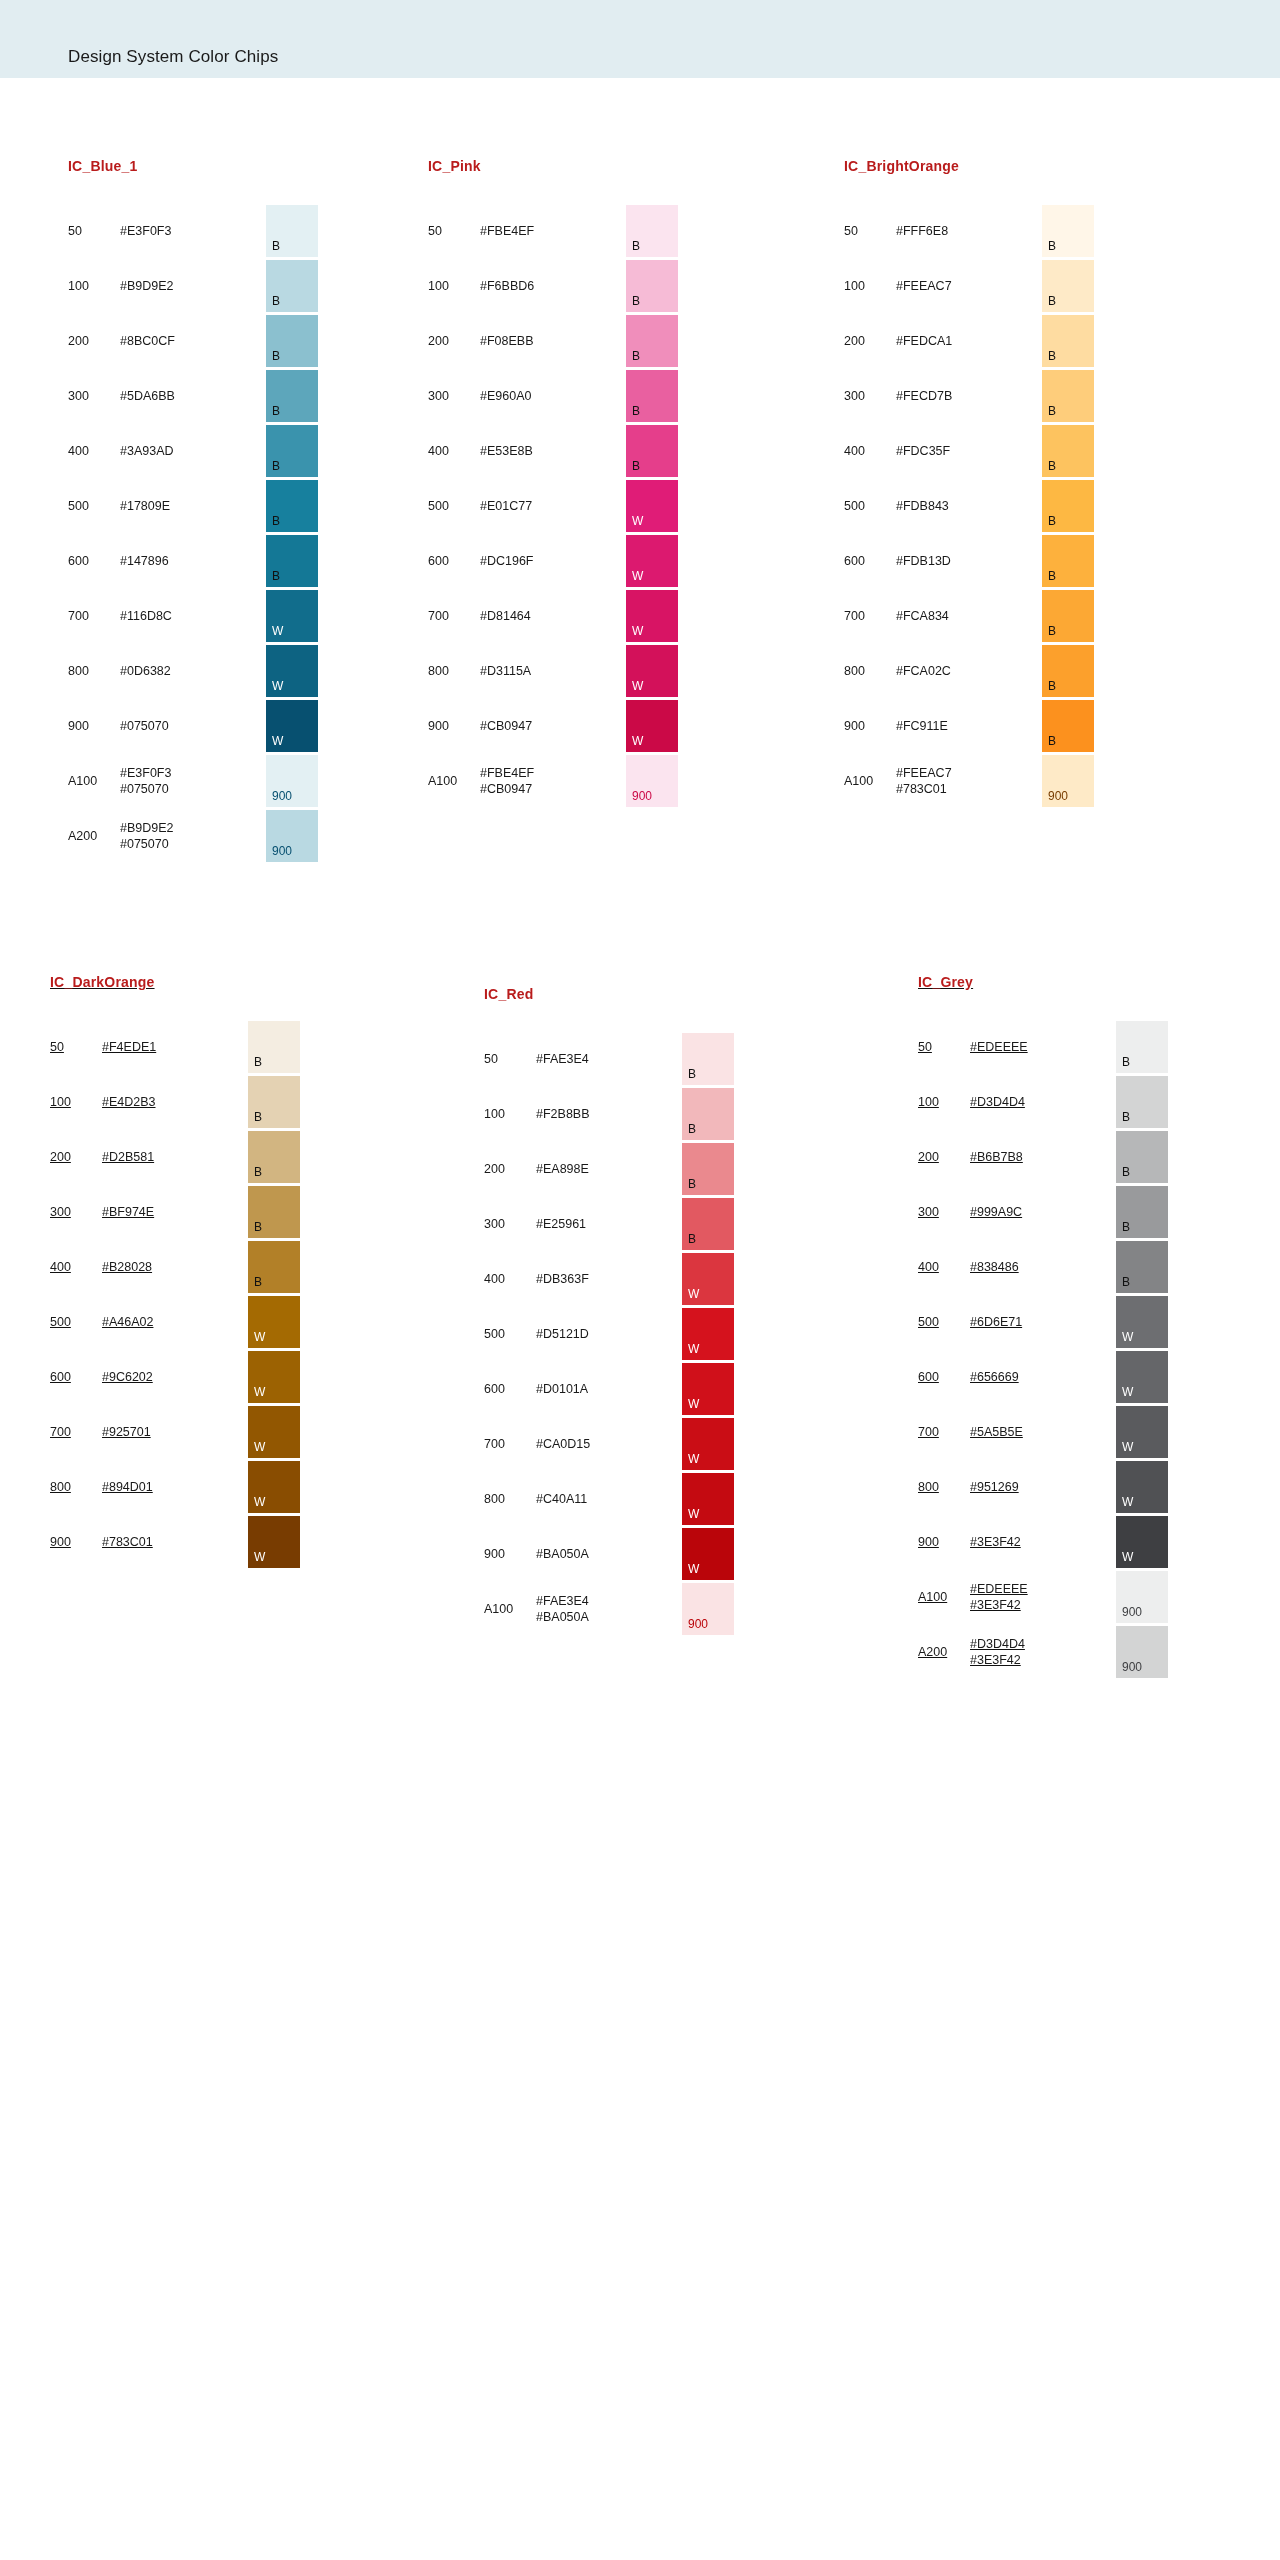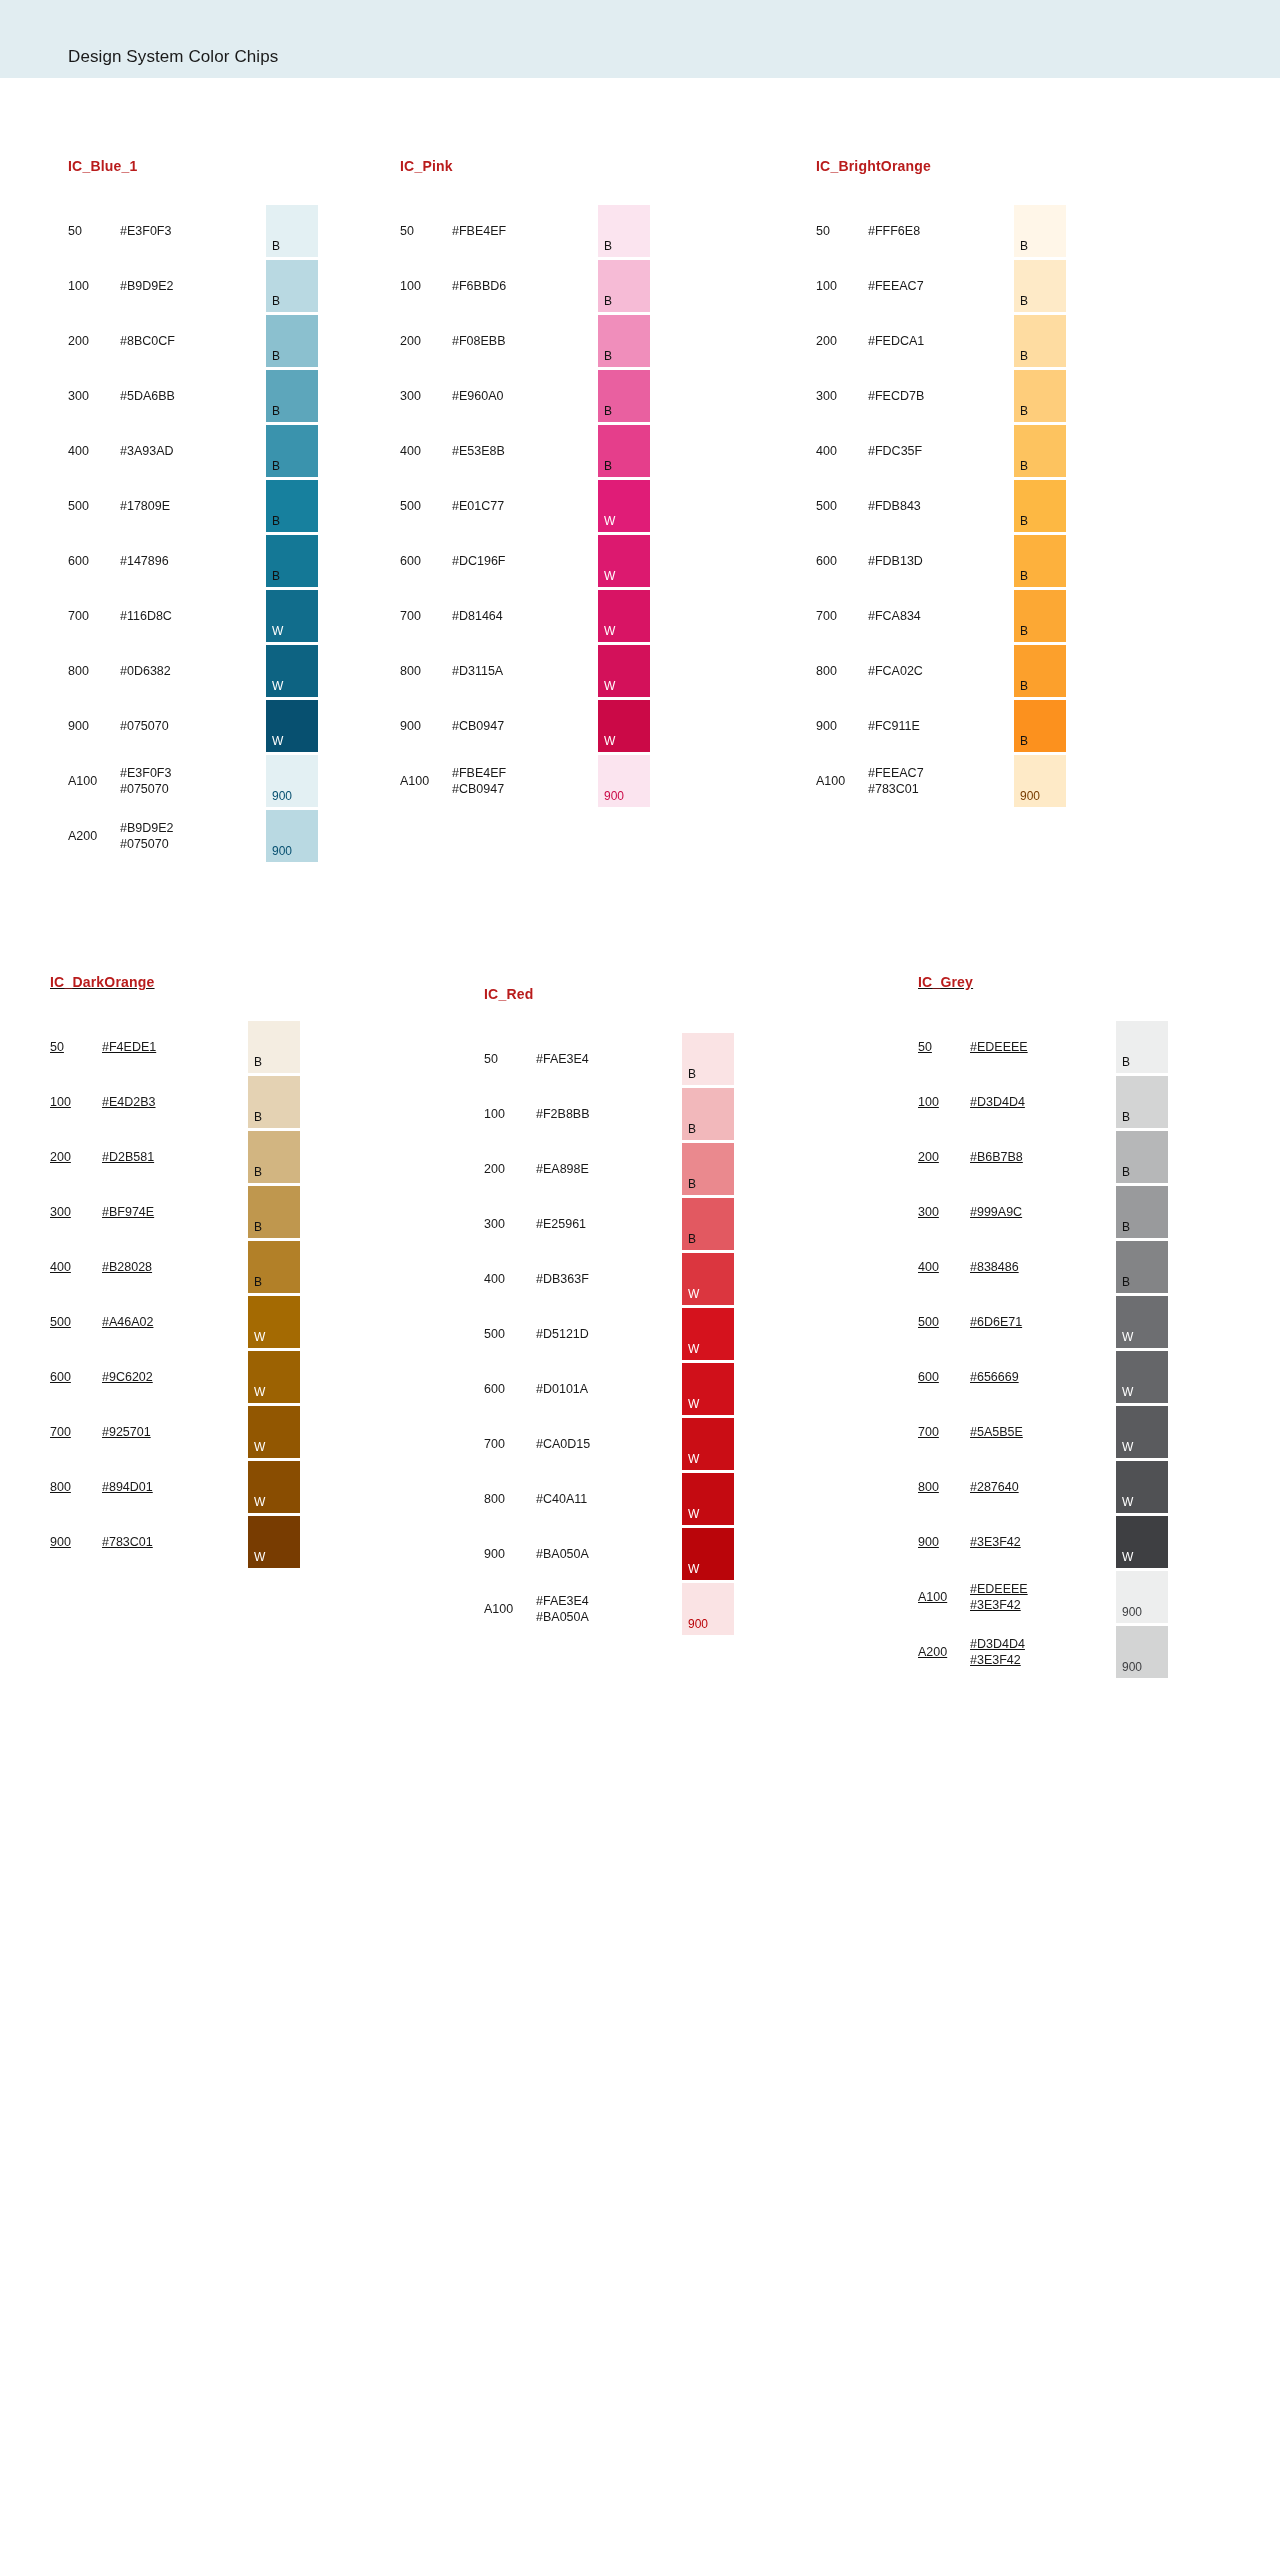--- a/index.html
+++ b/index.html
@@ -40,21 +40,21 @@
     align-items: flex-start;
   }
   .section-1 { padding-top: 80px; }
   .section-2 { padding-top: 110px; }
 
   .palette {
     width: 250px;
     margin-right: 0;
   }
   .palette.p0 { margin-left: 28px; }
-  .palette.p1 { margin-left: 82px; }
+  .palette.p1 { margin-left: 110px; }
   .palette.p2 { margin-left: 166px; }
 
   .section-2 .palette.p0 { margin-left: 10px; text-decoration: underline; }
   .section-2 .palette.p1 { margin-left: 184px; margin-top: 12px; }
   .section-2 .palette.p2 { margin-left: 184px; text-decoration: underline; }
 
   .palette-name {
     font-size: 14px;
     font-weight: 700;
     color: #b91c1c;
@@ -634,21 +634,21 @@
         <div class="chip-row">
           <span class="step">700</span>
           <span class="hexes"><span>#5A5B5E</span></span>
           <span class="spacer"></span>
           <span class="swatch" style="background: rgb(90, 91, 94);">
             <span class="tag t-w">W</span>
           </span>
         </div>
         <div class="chip-row">
           <span class="step">800</span>
-          <span class="hexes"><span>#287640</span></span>
+          <span class="hexes"><span>#951269</span></span>
           <span class="spacer"></span>
           <span class="swatch" style="background: rgb(80, 81, 84);">
             <span class="tag t-w">W</span>
           </span>
         </div>
         <div class="chip-row">
           <span class="step">900</span>
           <span class="hexes"><span>#3E3F42</span></span>
           <span class="spacer"></span>
           <span class="swatch" style="background: rgb(62, 63, 66);">

